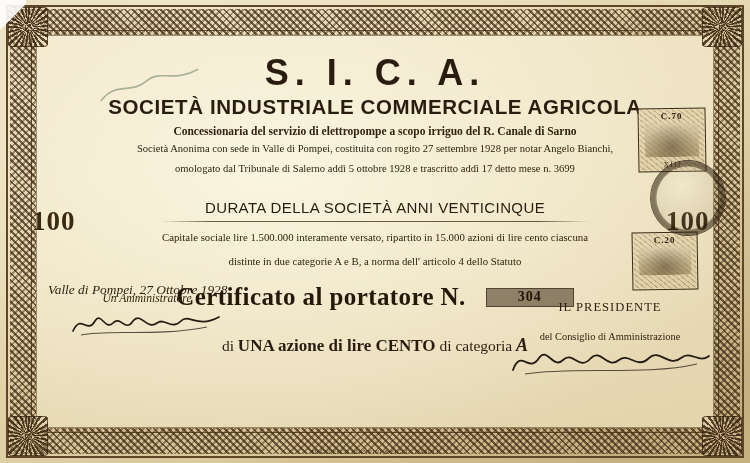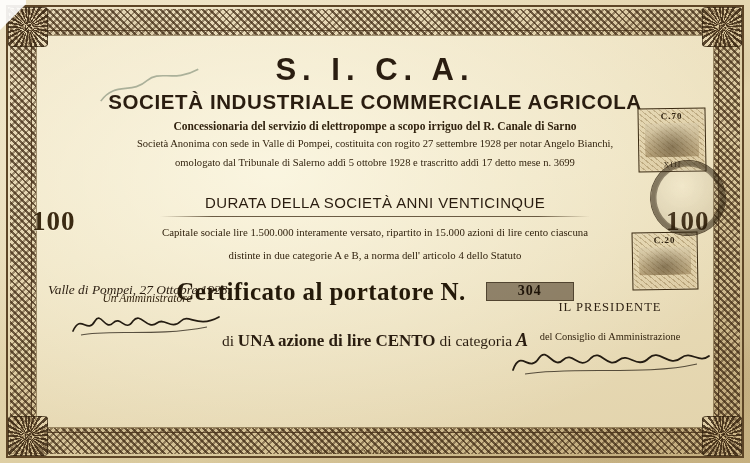--- a/index.html
+++ b/index.html
@@ -111,21 +111,21 @@
     left: 78px;
     top: 48px;
     width: 594px;
     height: 372px;
     text-align: center;
     color: #2e2013;
   }
 
   .title-sica {
     font-family: "Liberation Sans", sans-serif;
-    font-size: 31px;
+    font-size: 36px;
     font-weight: 700;
     letter-spacing: 6px;
     color: #2a1d10;
     margin: 6px 0 0 0;
     line-height: 1.05;
   }
   .title-full {
     font-family: "Liberation Sans", sans-serif;
     font-size: 20.5px;
     font-weight: 700;

